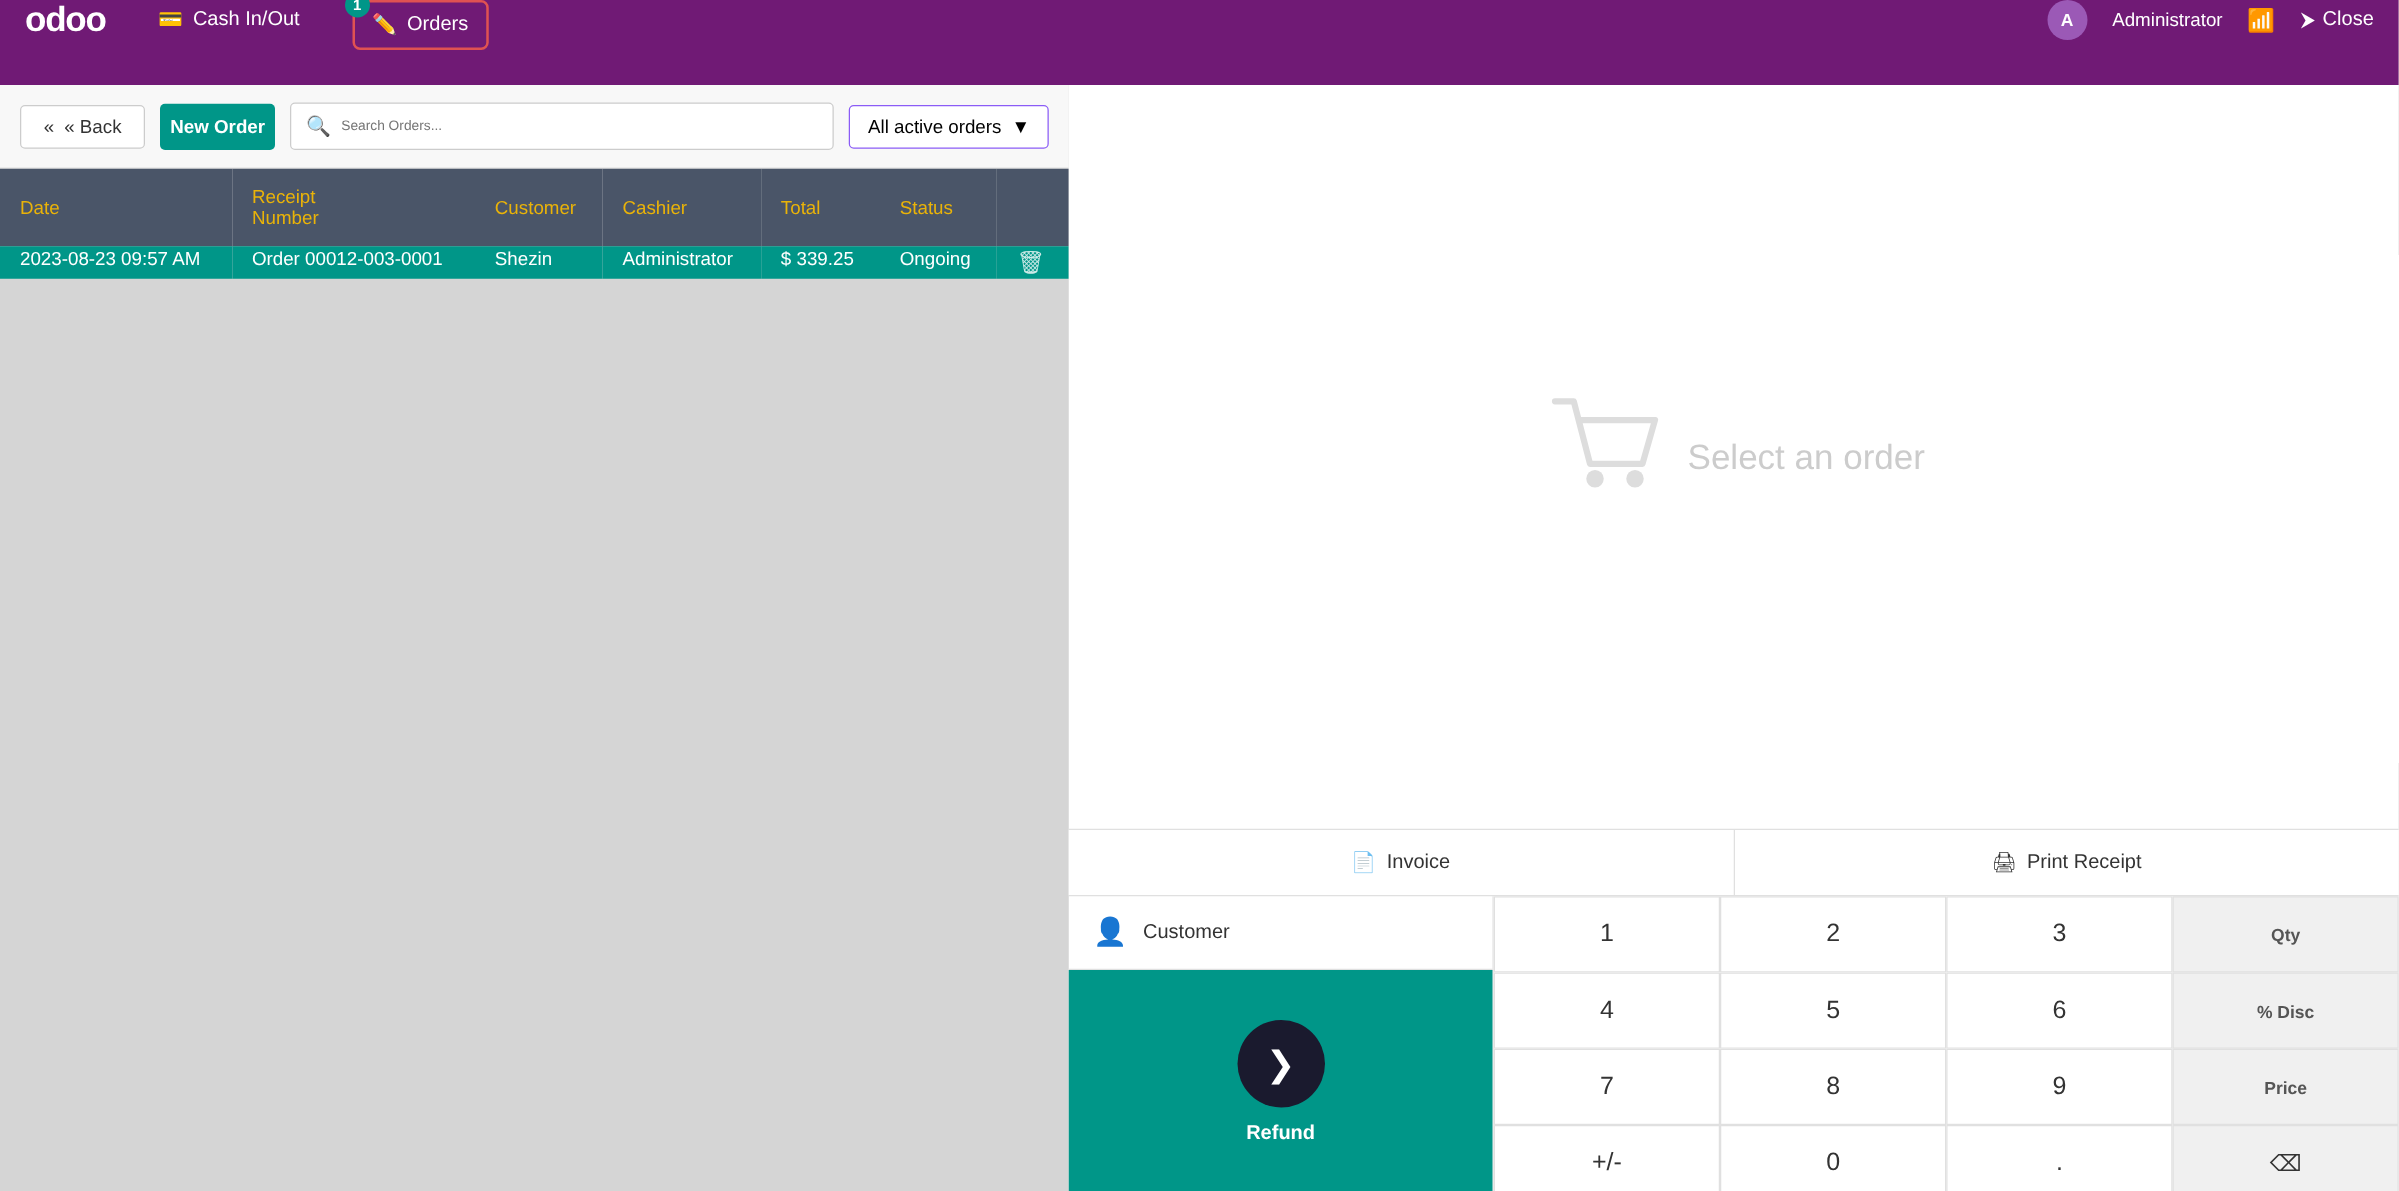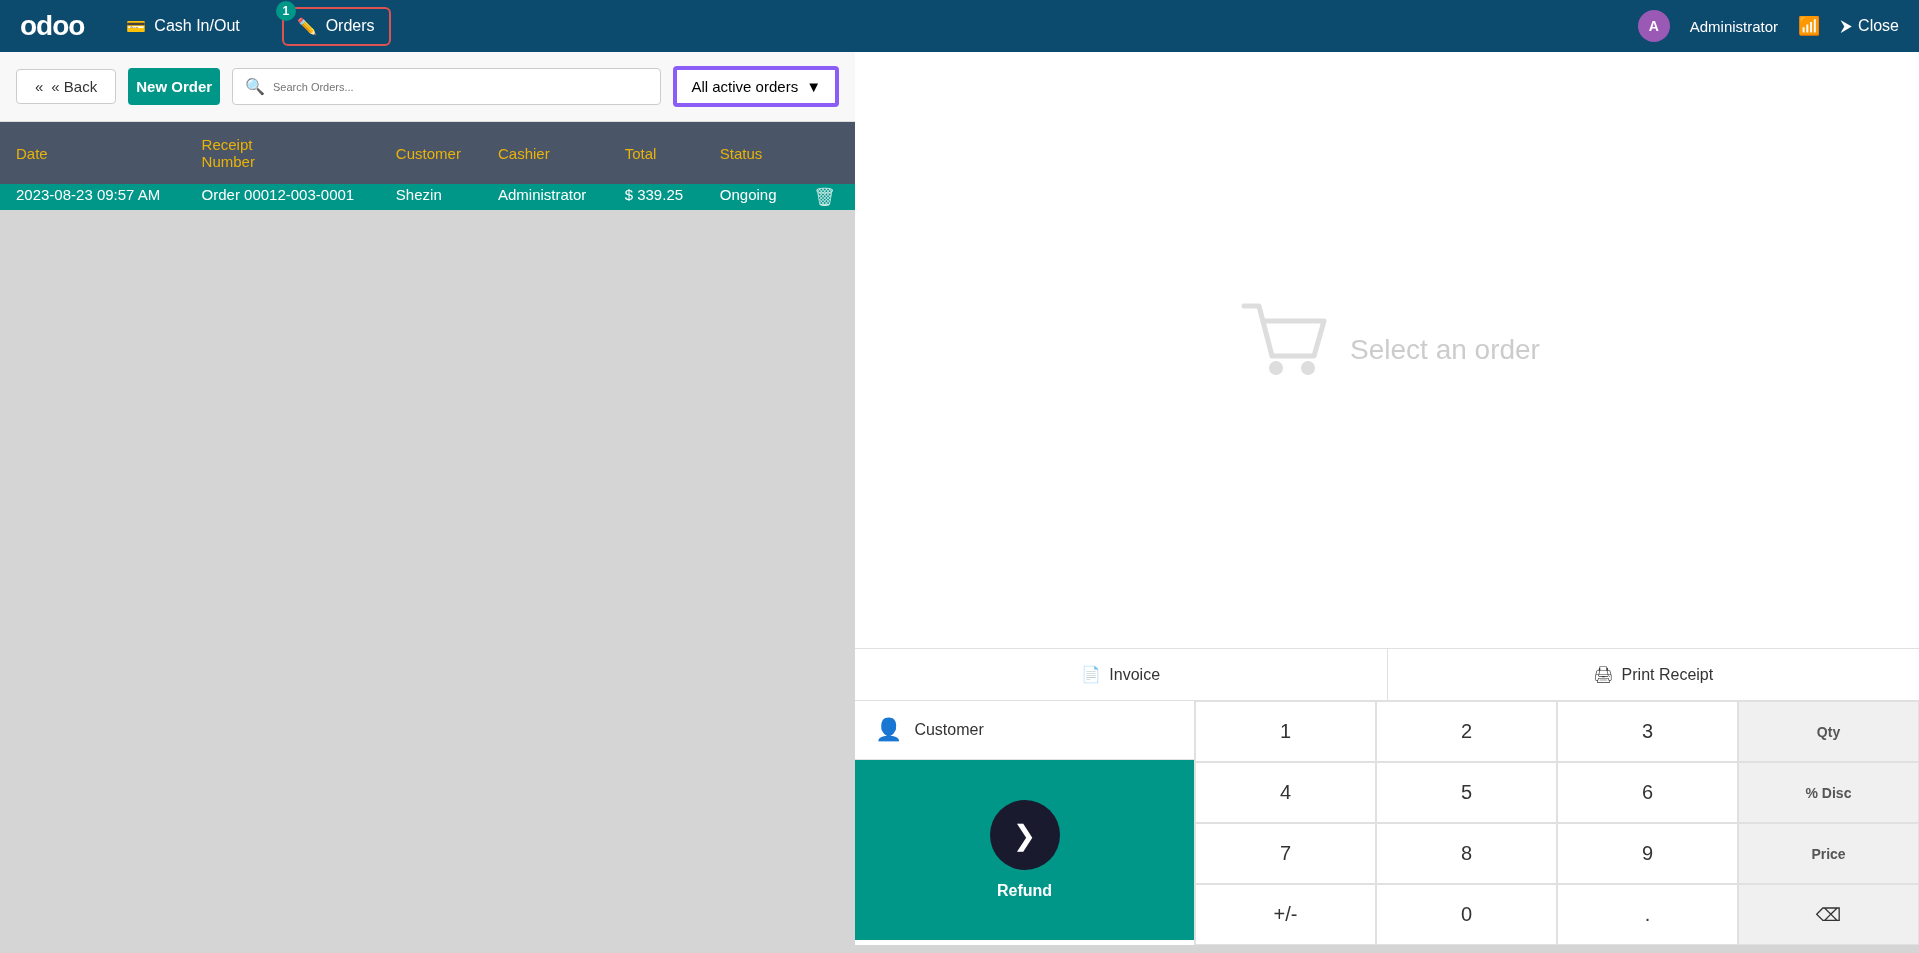--- a/index.html
+++ b/index.html
@@ -1,23 +1,23 @@
 <!DOCTYPE html>
 <html><head>
   <meta charset="utf-8">
   <style>
     * { box-sizing: border-box; margin: 0; padding: 0; }
     body { font-family: 'Segoe UI', Arial, sans-serif; background: #d5d5d5; width: 1919px; height: 953px; overflow: hidden; }
 
     
     .topbar {
-      background: #0c4a6e;
-      height: 52px;
-      display: flex;
-      align-items: center;
+      background: #701a75;
+      height: 68px;
+      display: flex;
+      align-items: flex-start;
       padding: 0 20px;
       gap: 30px;
     }
     .topbar-logo {
       color: white;
       font-size: 28px;
       font-weight: bold;
       letter-spacing: -1px;
     }
     .topbar-spacer { flex: 1; }
@@ -141,21 +141,21 @@
     .search-box input {
       border: none;
       outline: none;
       font-size: 11px;
       color: #999;
       width: 100%;
       background: transparent;
     }
     .filter-dropdown {
       background: white;
-      border: 4px solid #8b5cf6;
+      border: 1px solid #8b5cf6;
       border-radius: 4px;
       padding: 8px 14px;
       font-size: 15px;
       cursor: pointer;
       display: flex;
       align-items: center;
       gap: 8px;
       white-space: nowrap;
     }
 

